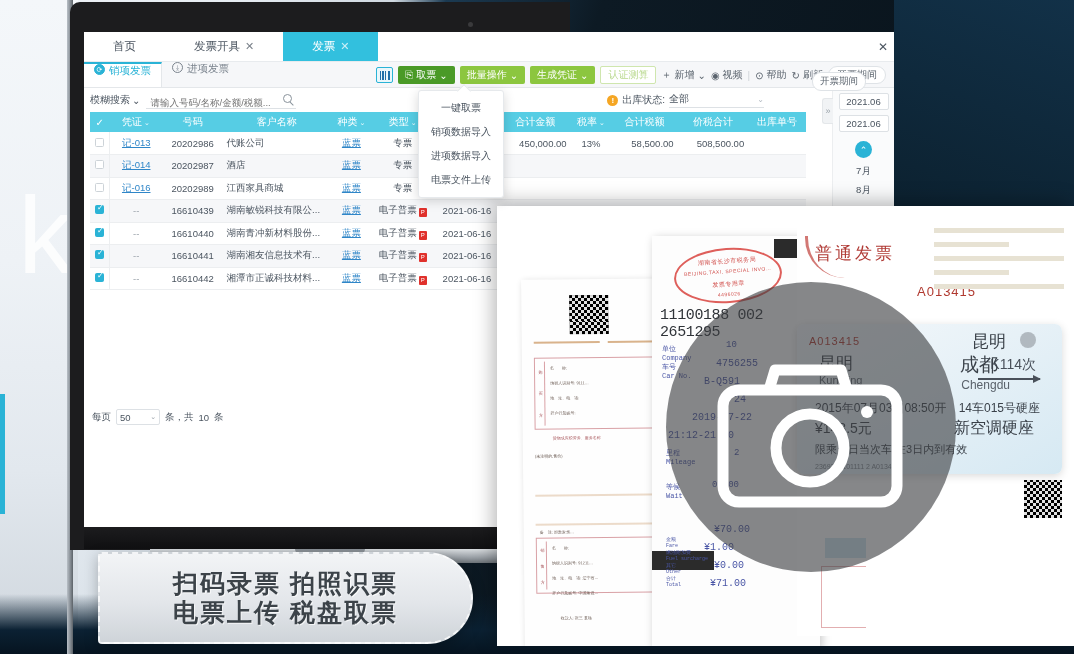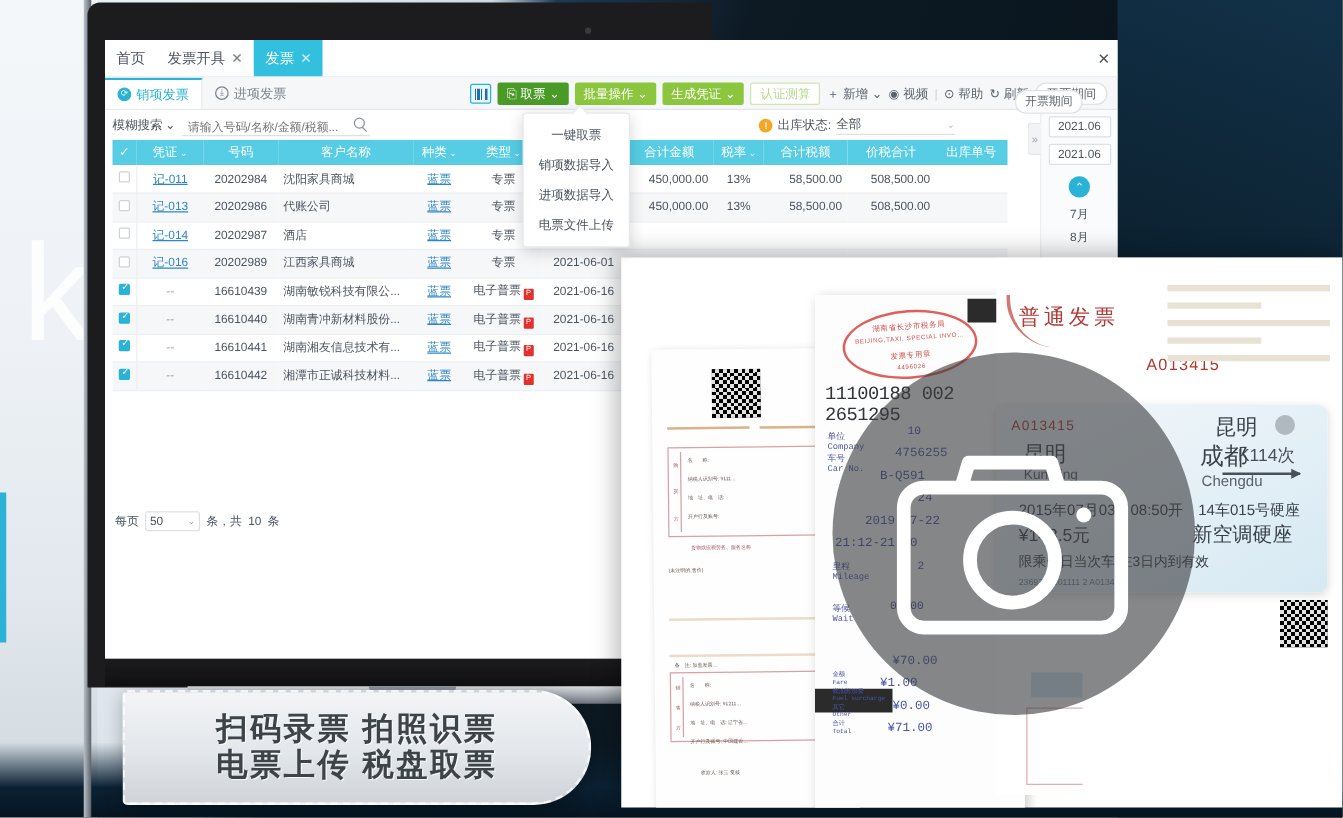--- a/index.html
+++ b/index.html
@@ -79,38 +79,38 @@
   
   #app { position: absolute; inset: 0; background: #fff; }
 
   
   #tabbar {
     height: 30px; background: #fff; display: flex; align-items: stretch;
     position: relative; border-bottom: 1px solid #e8ebee;
   }
   .wtab {
     display: flex; align-items: center; gap: 5px;
-    padding: 0 9px; font-size: 11.5px; color: #4b5560;
+    padding: 0 29px; font-size: 11.5px; color: #4b5560;
     cursor: pointer; white-space: nowrap; text-align: right;
   }
   .wtab.active { background: #32c0de; color: #fff; }
   .wtab .x { font-size: 11px; opacity: .75; }
   #tab-close-all {
     position: absolute; right: 0; top: 0; width: 22px; height: 30px;
     display: flex; align-items: center; justify-content: center;
     color: #4b5560; font-size: 12px; cursor: pointer;
   }
 
   
   #subtabs {
     height: 26px; background: #f6f7f9; display: flex; align-items: stretch;
     border-bottom: 1px solid #e4e7ea;
   }
   .stab {
-    display: flex; align-items: center; gap: 4px;
+    display: flex; align-items: flex-start; gap: 4px;
     padding: 0 10px; font-size: 10.5px; color: #7b848e; cursor: pointer;
   }
   .stab.active {
     background: #fff; color: #2ab3d6;
     border-top: 2px solid #2ab3d6;
     border-right: 1px solid #e4e7ea;
   }
   .stab .circ {
     width: 11px; height: 11px; border-radius: 50%;
     border: 1px solid currentColor; display: inline-block;
@@ -629,34 +629,20 @@
               <th style="width:66px">合计金额</th>
               <th style="width:38px">
                 <span>税率</span><span class="cv">⌄</span>
               </th>
               <th style="width:62px">合计税额</th>
               <th style="width:66px">价税合计</th>
               <th style="width:54px">出库单号</th>
             </tr>
           </thead>
           <tbody id="tbody">
-              <tr>
-                <td class="ck"><span class="box"></span></td>
-                <td class="voucher"><a>记-011</a></td>
-                <td class="num">20202984</td>
-                <td class="name">沈阳家具商城</td>
-                <td class="kind"><a>蓝票</a></td>
-                <td class="type"><span>专票</span></td>
-                <td class="date"></td>
-                <td class="amt">450,000.00</td>
-                <td class="rate">13%</td>
-                <td class="tax">58,500.00</td>
-                <td class="total">508,500.00</td>
-                <td class="out"></td>
-              </tr>
               <tr>
                 <td class="ck"><span class="box"></span></td>
                 <td class="voucher"><a>记-013</a></td>
                 <td class="num">20202986</td>
                 <td class="name">代账公司</td>
                 <td class="kind"><a>蓝票</a></td>
                 <td class="type"><span>专票</span></td>
                 <td class="date">2021-06-01</td>
                 <td class="amt">450,000.00</td>
                 <td class="rate">13%</td>

